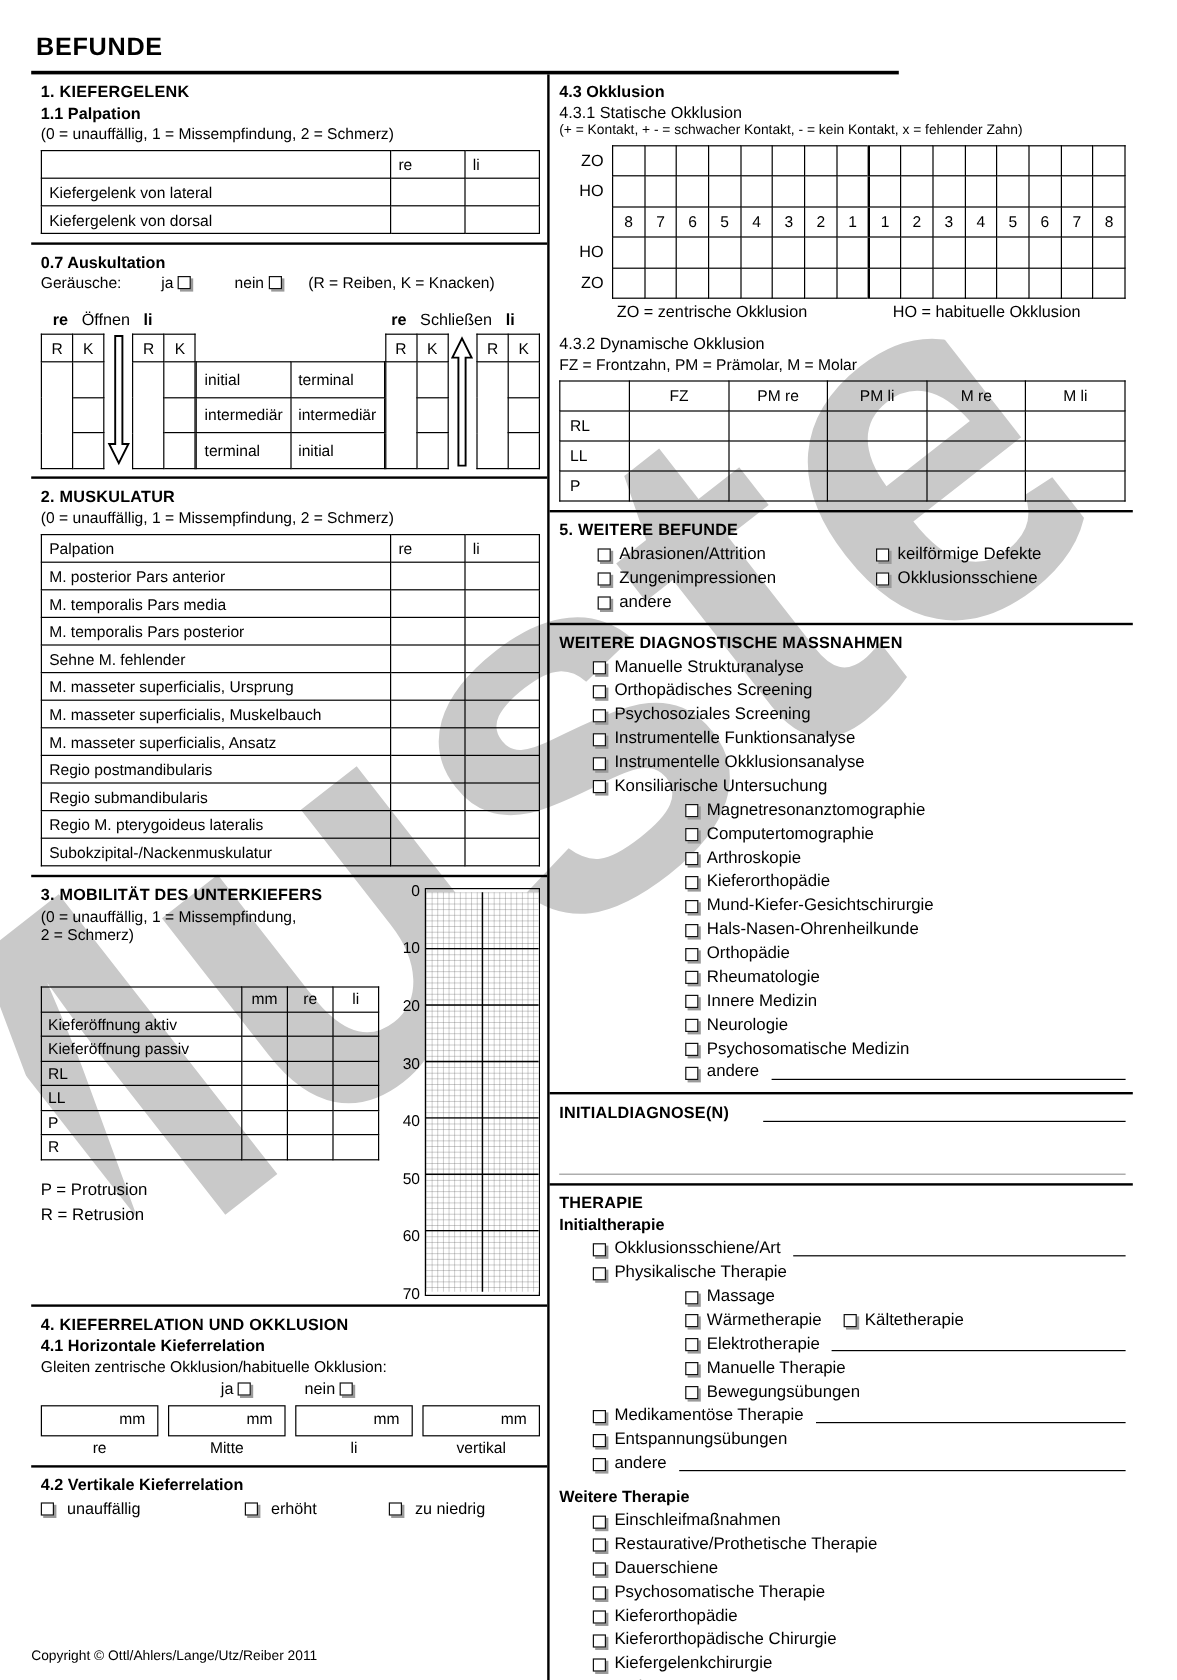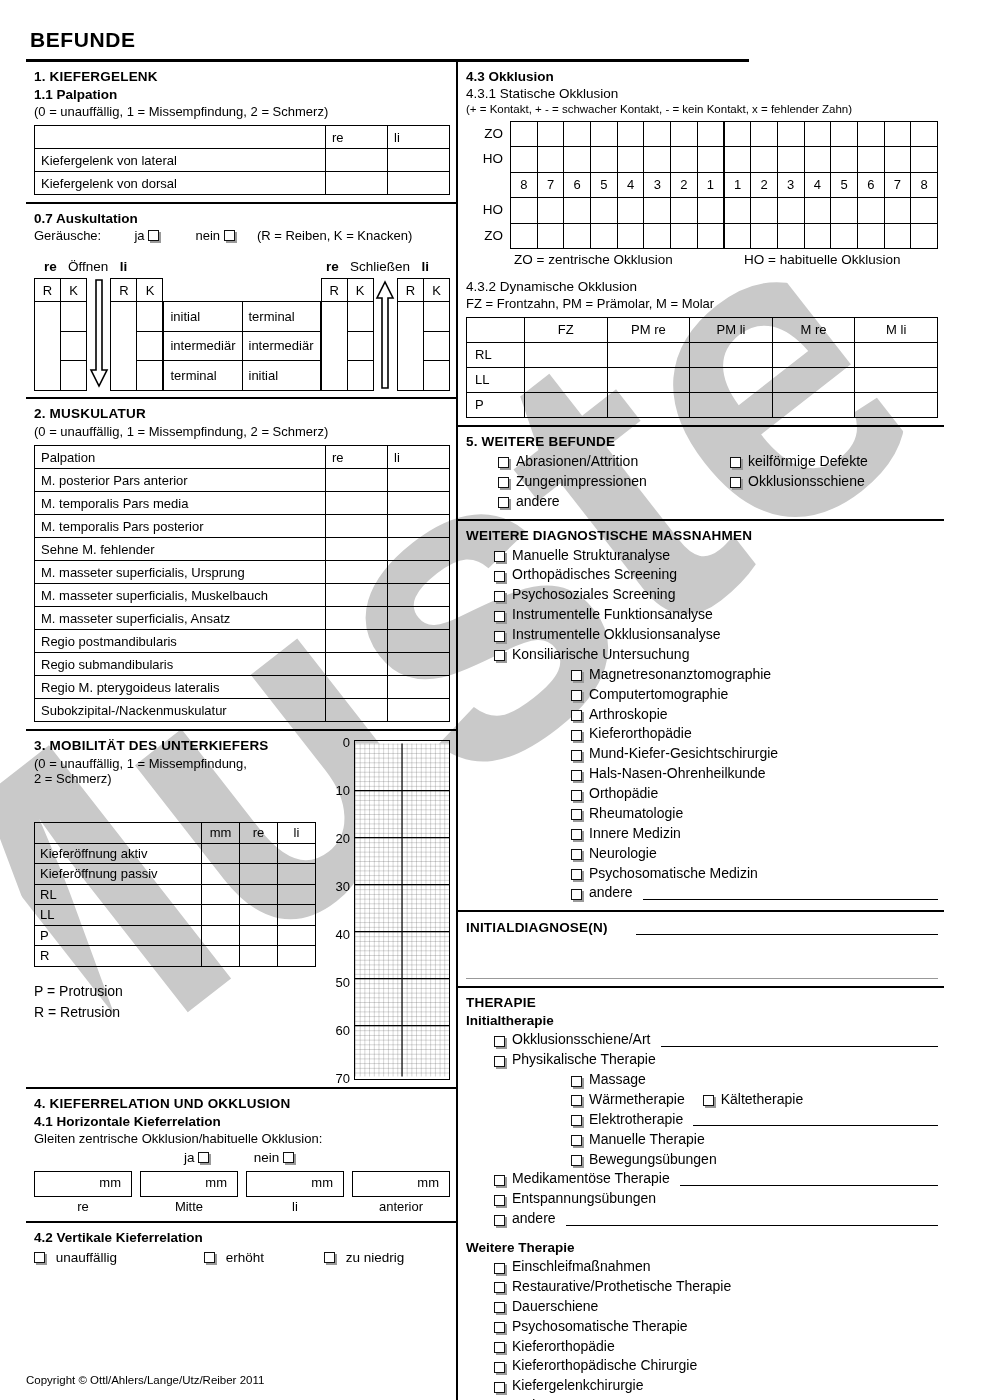--- a/index.html
+++ b/index.html
@@ -632,21 +632,21 @@
         <div class="mmrow">
           <div class="mmbox">mm</div>
           <div class="mmbox">mm</div>
           <div class="mmbox">mm</div>
           <div class="mmbox">mm</div>
         </div>
         <div class="mmlab">
           <div>re</div>
           <div>Mitte</div>
           <div>li</div>
-          <div>anterior</div>
+          <div>vertikal</div>
         </div>
       </div>
 
       <div class="sec last">
         <h3 class="h-bold">4.2 Vertikale Kieferrelation</h3>
         <div class="opts3">
           <div>
             <span class="cb"></span>
             <span>unauffällig</span>
           </div>

